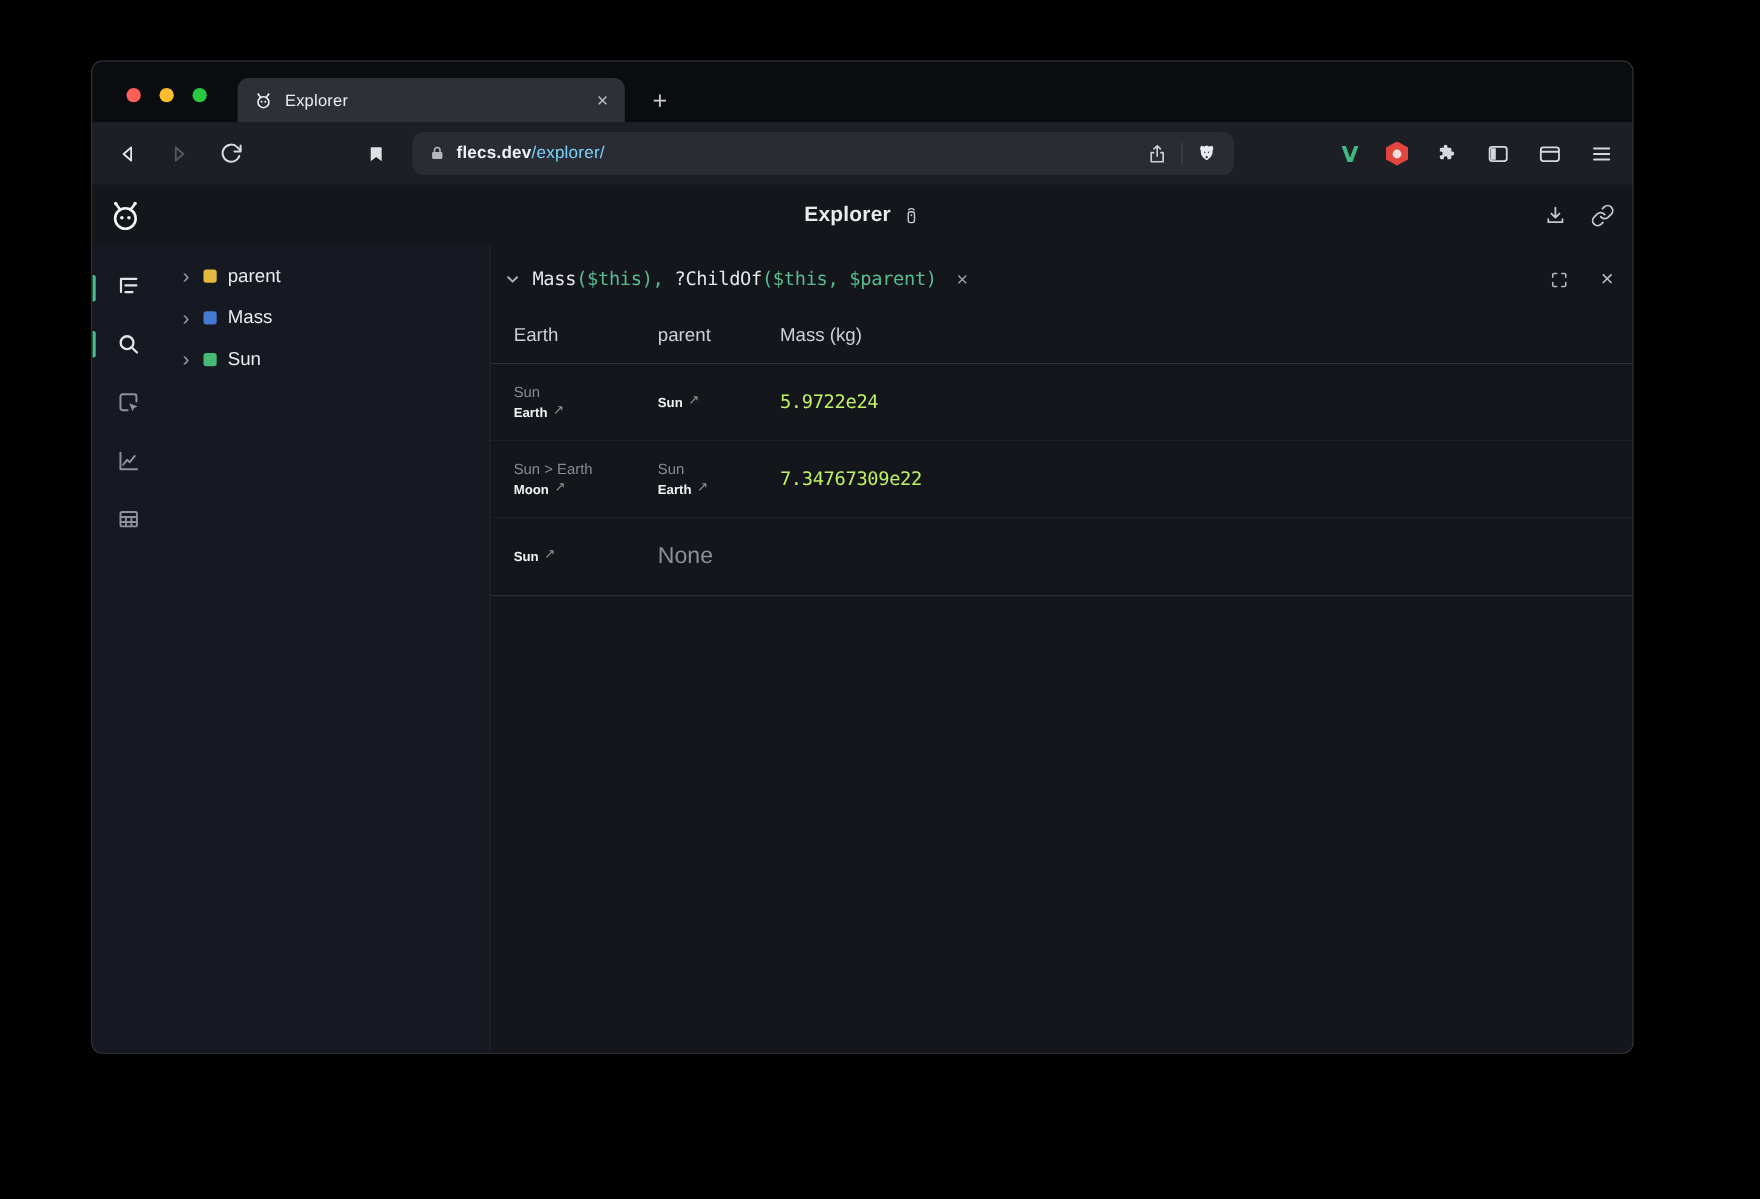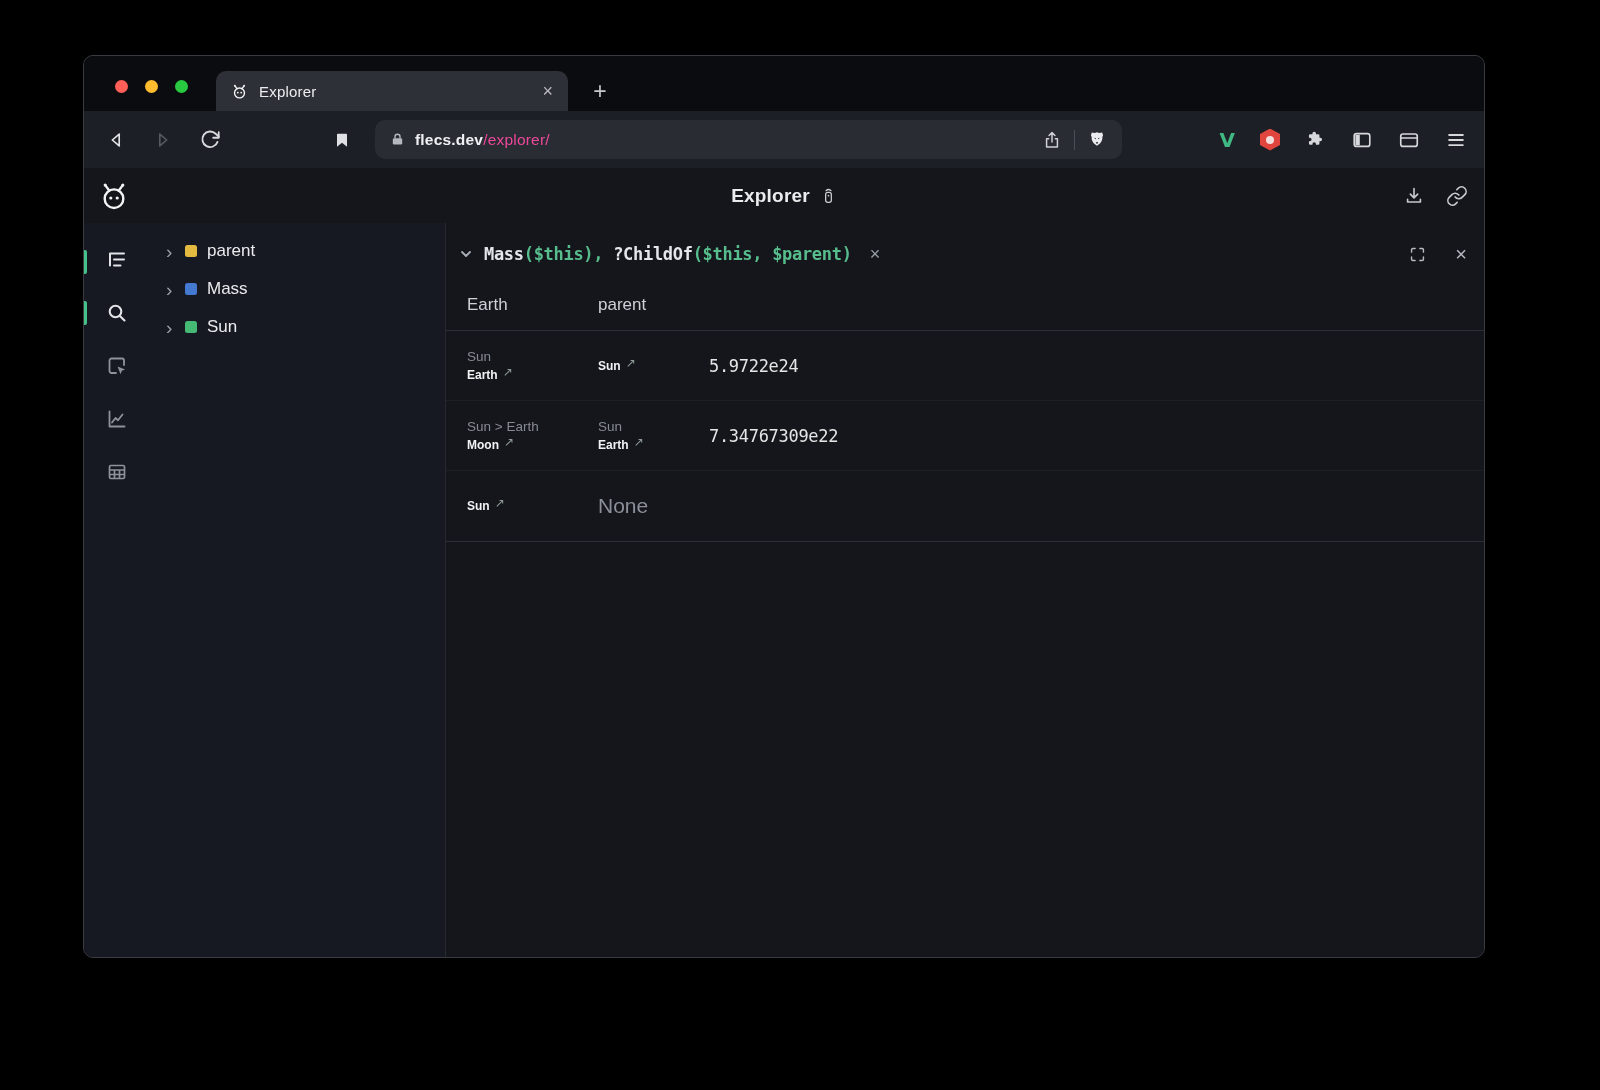--- a/index.html
+++ b/index.html
@@ -23,21 +23,21 @@
           font-size:23px;font-weight:300;display:flex;align-items:center;justify-content:center}
 
   
   .navbar{position:relative;height:57px;background:#1d1f26}
   .nav-icon{position:absolute;top:50%;transform:translateY(-50%);width:24px;height:24px;
             display:flex;align-items:center;justify-content:center}
   .urlbar{position:absolute;left:291px;top:9px;width:747px;height:39px;background:#2a2c34;
           border-radius:10px;display:flex;align-items:center;padding:0 15px}
   .url-text{font-size:15.5px;margin-left:10px;letter-spacing:.2px}
   .url-domain{color:#eef0f3;font-weight:600}
-  .url-path{color:#ec4899}
+  .url-path{color:#7dd3fc}
   .url-spacer{flex:1}
   .url-sep{width:1px;height:20px;background:#4b4d56;margin:0 12px}
   .nav-right{position:absolute;right:17px;top:50%;transform:translateY(-50%);
              display:flex;align-items:center;gap:25px}
   .vlogo{color:#40b883;font-weight:800;font-size:20px;font-family:"DejaVu Sans",sans-serif;line-height:1}
   .hexa{width:20px;height:22px;background:#e0463d;position:relative;
         clip-path:polygon(50% 0,100% 25%,100% 75%,50% 100%,0 75%,0 25%)}
   .hexa::after{content:"";position:absolute;left:6px;top:7.5px;width:8px;height:8px;border-radius:50%;background:#f3e0de}
 
   
@@ -57,38 +57,38 @@
 
   .treepanel{width:297px;background:#171922;border-right:1px solid #272a33;padding-top:9px;flex:none}
   .titem{height:38px;display:flex;align-items:center;padding-left:17px}
   .tchev{color:#9aa0a9;font-size:19px;width:15px;line-height:1}
   .tsq{width:12px;height:12px;border-radius:2.5px;margin:0 10px 0 4px;flex:none}
   .sq0{background:#e3b93f}.sq1{background:#4379d0}.sq2{background:#46b975}
   .tlabel{font-size:17px;color:#e9ebee}
 
   .main{flex:1;background:#14161c;display:flex;flex-direction:column;min-width:0}
   .querybar{height:50px;margin-top:6px;display:flex;align-items:center;padding:0 17px 0 12px;gap:10px}
-  .qtext{font-family:"DejaVu Sans Mono",monospace;font-size:17px;font-weight:700;white-space:pre;letter-spacing:-.3px}
+  .qtext{font-family:"DejaVu Sans Mono",monospace;font-size:17px;font-weight:400;white-space:pre;letter-spacing:-.3px}
   .qid{color:#e3e6ea}
   .qvar{color:#57bd8d}
   .qclear{color:#9aa0a8;font-size:18px;margin-left:8px;line-height:1}
   .qspacer{flex:1}
   .qclose{color:#b6bac1;font-size:20px;margin-left:18px;line-height:1}
 
   .thead{display:grid;grid-template-columns:131px 111px 1fr;padding-left:21px;height:52px;
          align-items:center;border-bottom:1px solid #2c2f39;color:#ced1d7;font-size:17px}
   .trow{display:grid;grid-template-columns:131px 111px 1fr;padding-left:21px;height:70px;
         align-items:center;border-bottom:1px solid rgba(255,255,255,.04)}
   .trow.last{border-bottom:1px solid #2c2f39;height:71px}
   .path{font-size:13.5px;color:#868b94;margin-bottom:4px}
   .name-line{display:flex;align-items:center}
   .ename{font-size:12px;font-weight:600;color:#f0f2f4}
   .lnk{font-size:12px;color:#8d9a94;margin-left:5px;position:relative;top:-3px}
   .none{font-size:21px;color:#8a8f98}
-  .mass{font-family:"DejaVu Sans Mono",monospace;font-size:17px;color:#e5e5e5;font-weight:500;letter-spacing:-.3px}
+  .mass{font-family:"DejaVu Sans Mono",monospace;font-size:17px;color:#bef264;font-weight:500;letter-spacing:-.3px}
 </style>
 </head>
 <body>
 
 <div class="stage">
   <div class="window">
 
     <div class="tabstrip">
       <div class="traffic">
         <span class="tl red"></span>
@@ -294,20 +294,21 @@
               <path d="M19.5 15 V18 A1.5 1.5 0 0 1 18 19.5 H15"></path>
               <path d="M4.5 15 V18 A1.5 1.5 0 0 0 6 19.5 H9"></path>
             </svg>
           </span>
           <span class="qclose">×</span>
         </div>
 
         <div class="thead">
           <span>Earth</span>
           <span>parent</span>
+          <span>Mass (kg)</span>
         </div>
 
         <div class="trow">
           <div class="cell">
             <div class="path">Sun</div>
             <div class="name-line">
               <span class="ename">Earth</span>
               <span class="lnk">↗</span>
             </div>
           </div>

